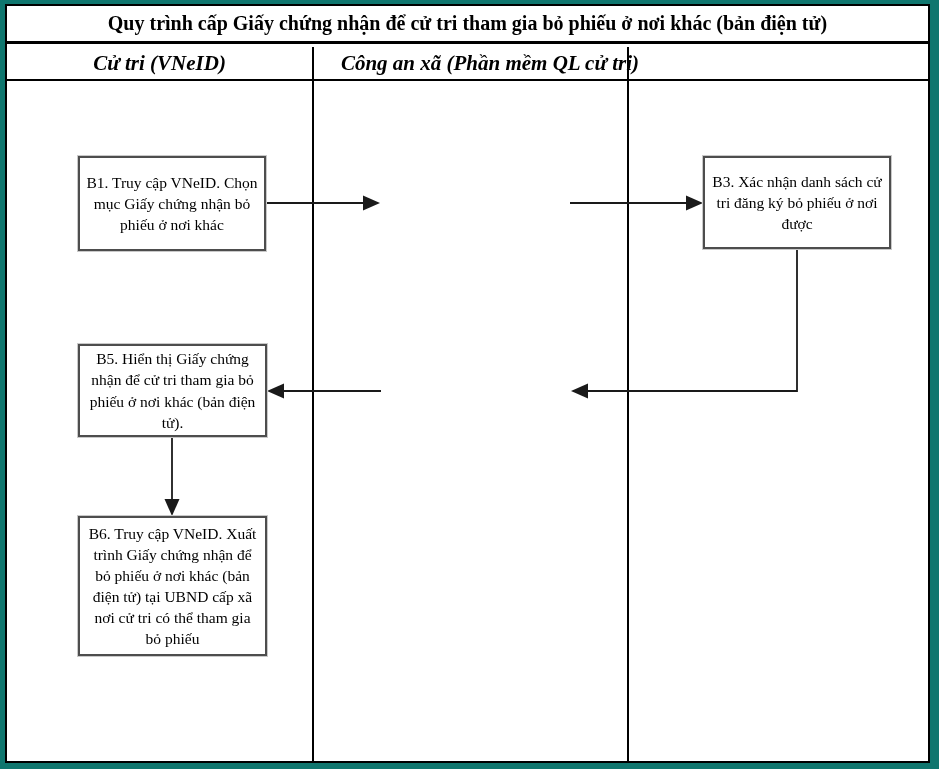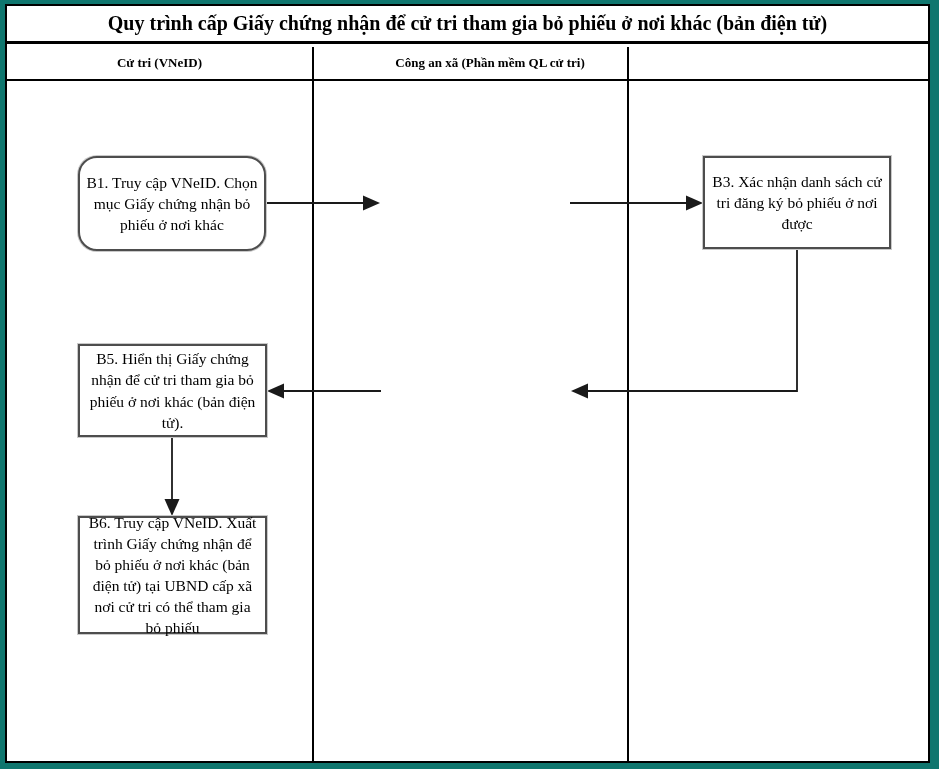--- a/index.html
+++ b/index.html
@@ -47,22 +47,23 @@
     box-sizing: border-box;
   }
   .lane-header {
     position: absolute;
     top: 0;
     height: 32px;
     display: flex;
     align-items: center;
     justify-content: center;
     font-weight: bold;
-    font-size: 13px;
+    font-size: 21px;
     color: #000000;
+    font-style: italic;
   }
   .lh1 { left: 0;     width: 305px; }
   .lh2 { left: 307px; width: 352px; }
   .lh3 { left: 622px; width: 299px; }
   .lane-divider {
     position: absolute;
     top: 41px;
     bottom: 0;
     width: 2px;
     background: #000000;
@@ -84,26 +85,26 @@
     display: flex;
     align-items: center;
     justify-content: center;
     text-align: center;
     font-size: 15.5px;
     line-height: 1.36;
     color: #000000;
     padding: 3px 5px;
     box-sizing: border-box;
   }
-  .b1 { left: 71px;  top: 150px; width: 188px; height: 95px; border-radius: 19px; }
+  .b1 { left: 71px;  top: 150px; width: 188px; height: 95px; }
   .b2 { left: 373px; top: 150px; width: 190px; height: 95px; }
   .b3 { left: 696px; top: 150px; width: 188px; height: 93px; }
   .b4 { left: 374px; top: 324px; width: 190px; height: 124px; }
   .b5 { left: 71px;  top: 338px; width: 189px; height: 93px; }
-  .b6 { left: 71px;  top: 510px; width: 189px; height: 118px; }
+  .b6 { left: 71px;  top: 510px; width: 189px; height: 140px; }
 </style>
 </head>
 <body>
 
 <div class="page">
   <div class="frame">
 
     <div class="title-row">Quy trình cấp Giấy chứng nhận để cử tri tham gia bỏ phiếu ở nơi khác (bản điện tử)</div>
 
     <div class="header-row">

